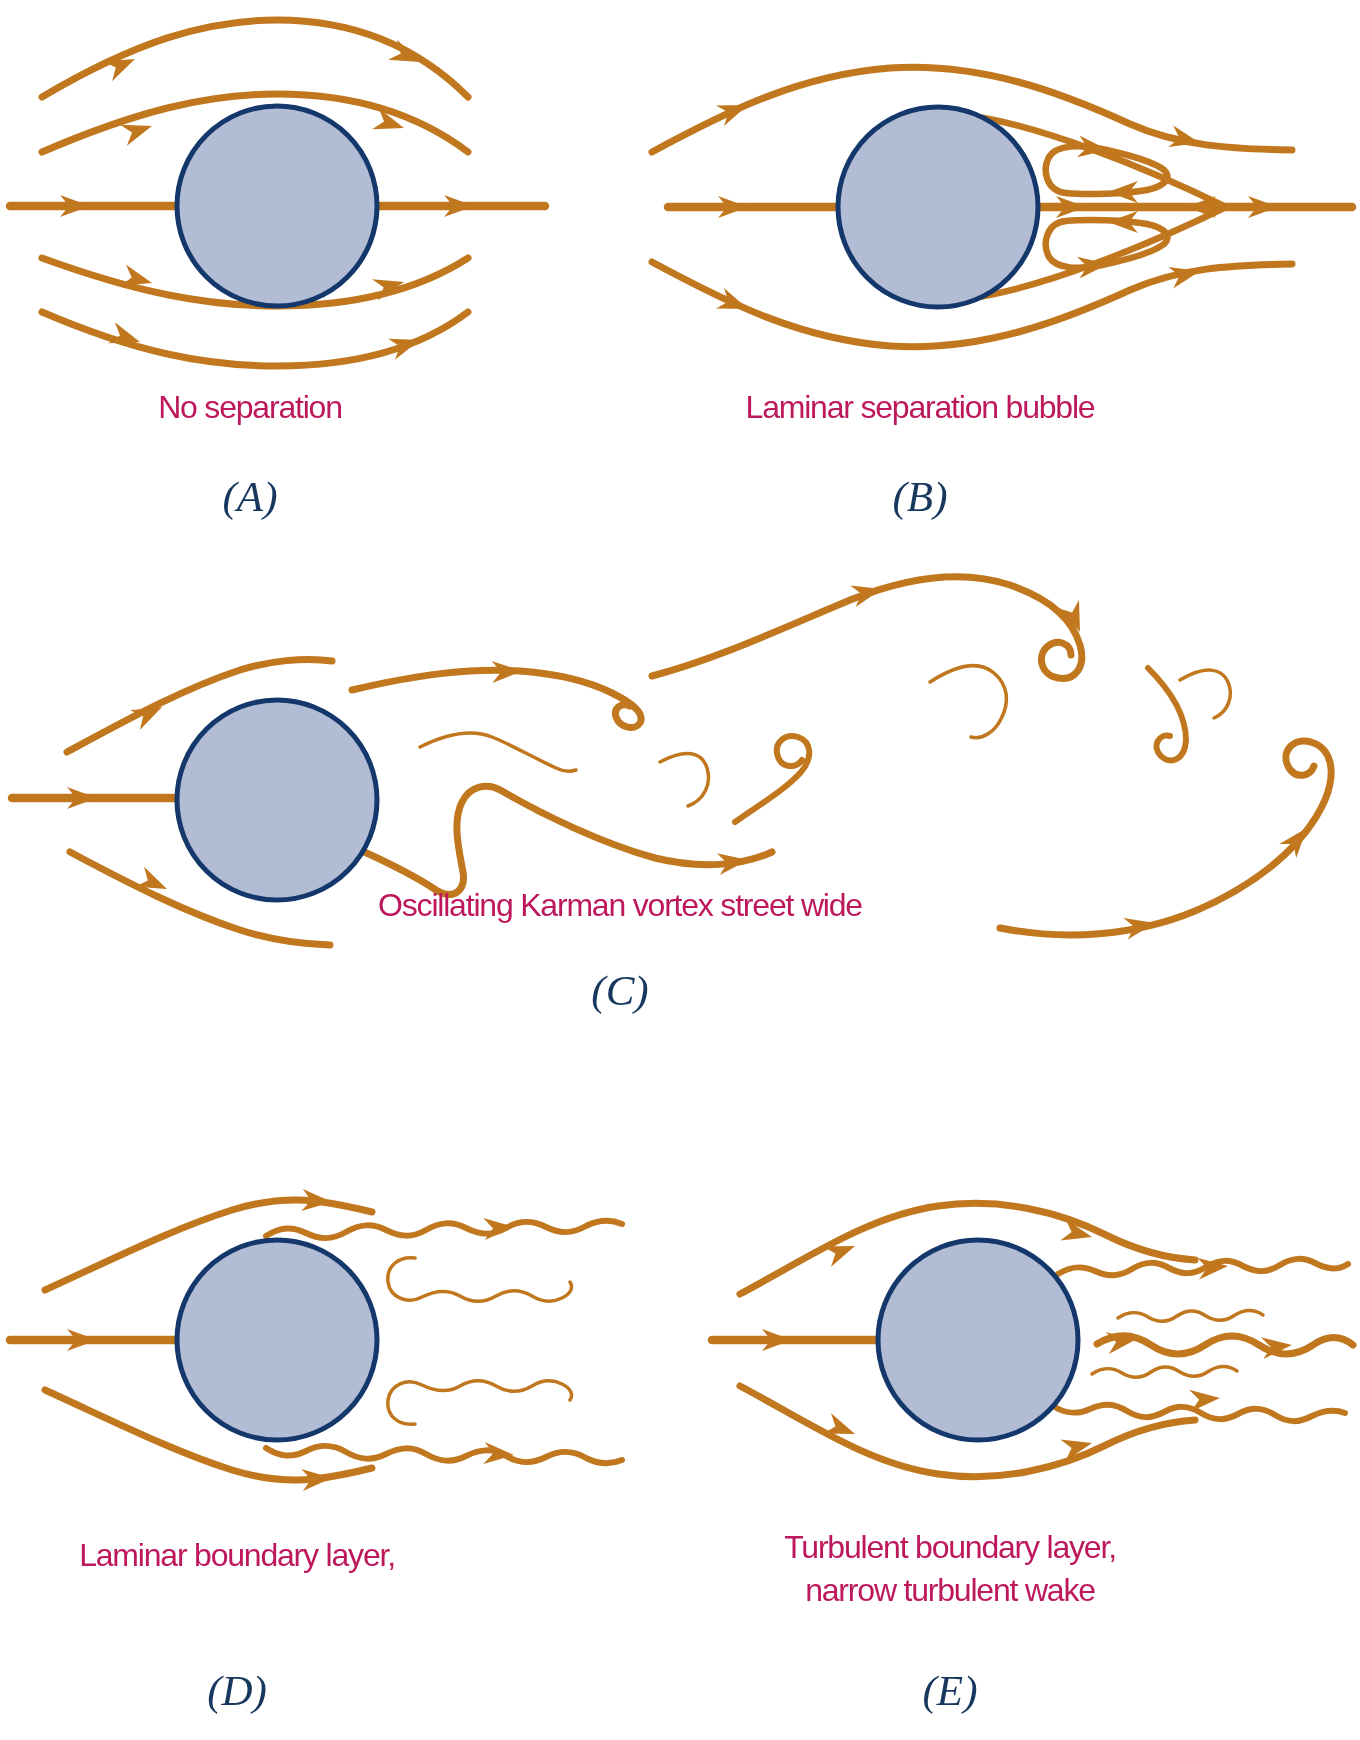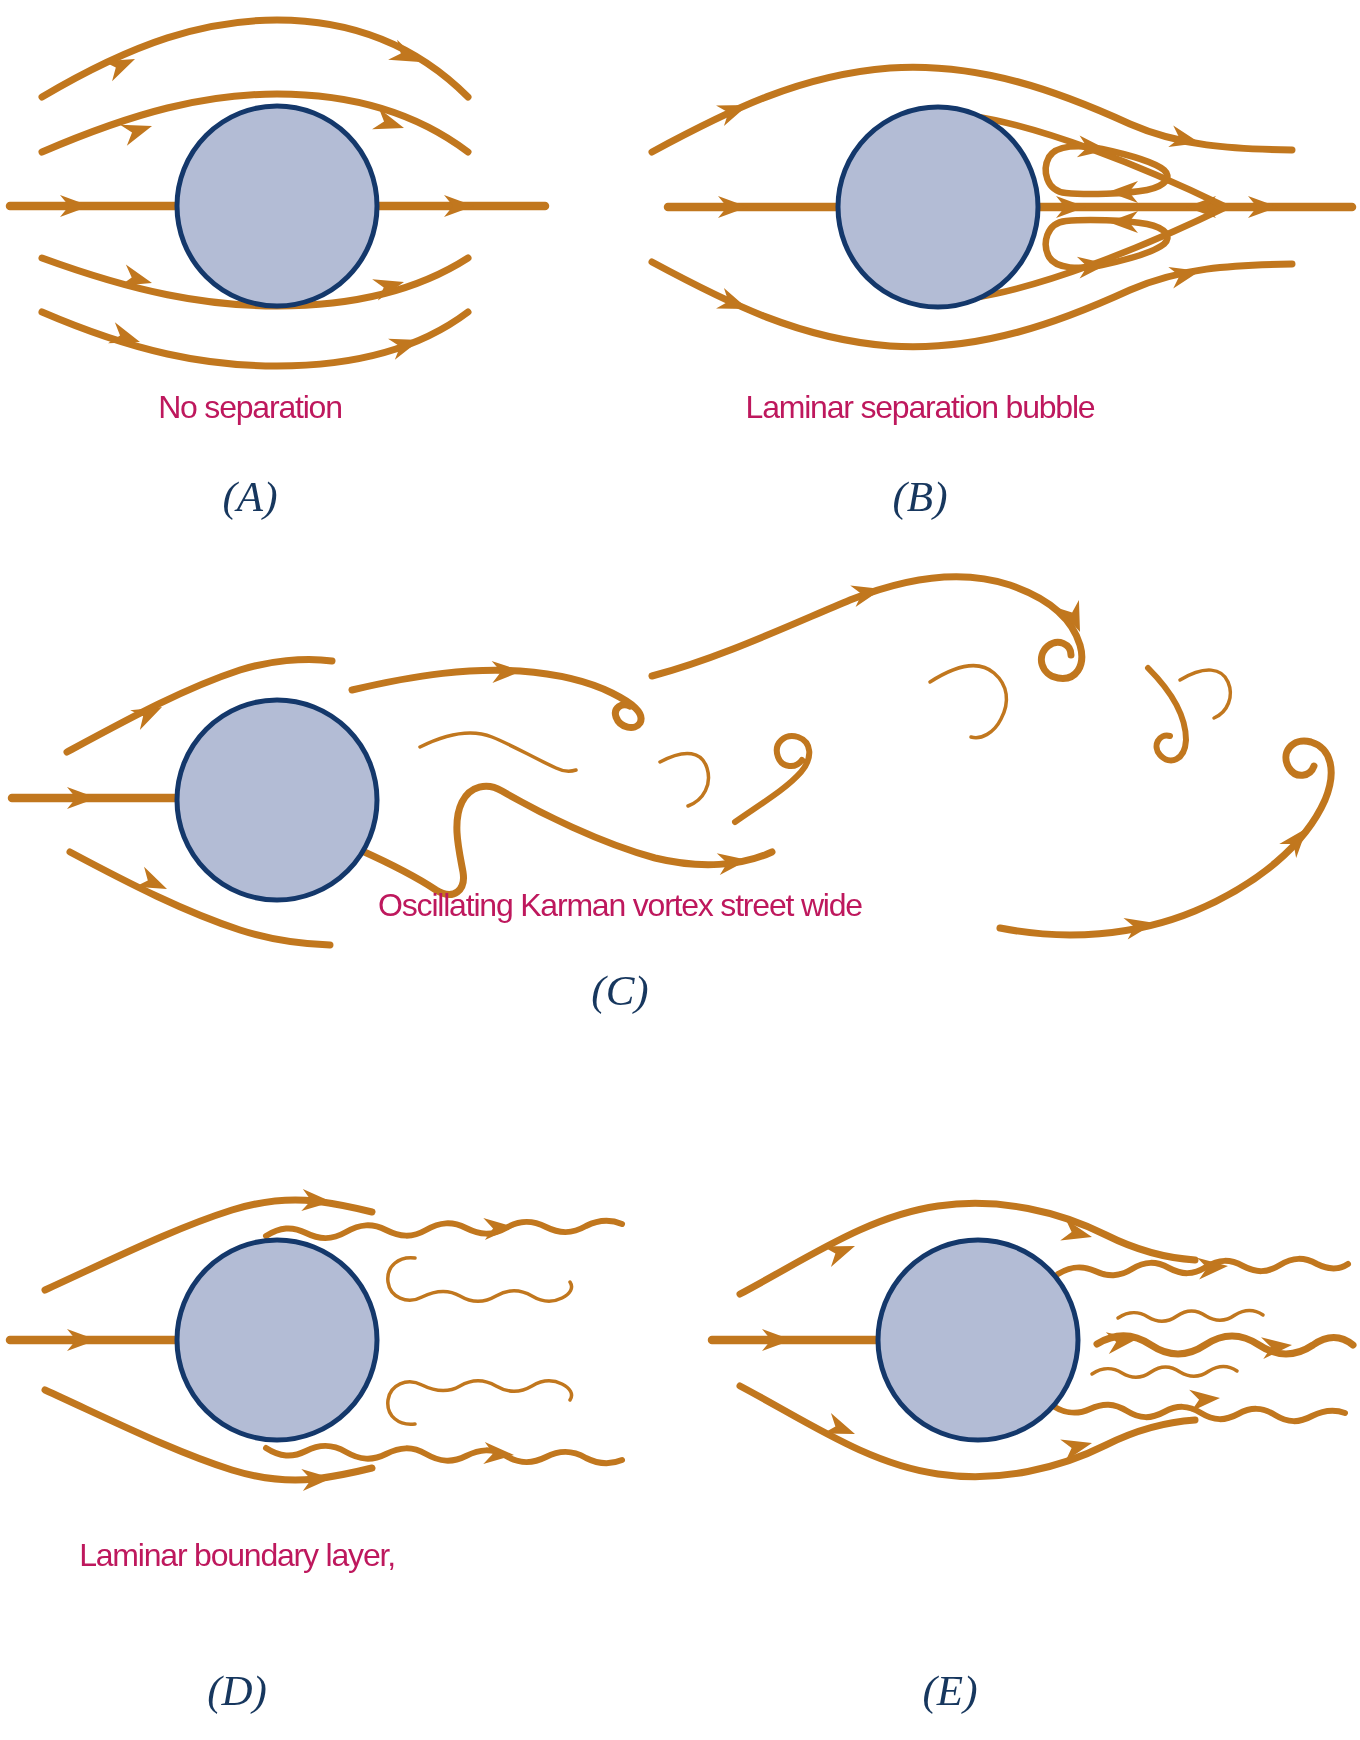--- a/index.html
+++ b/index.html
@@ -148,19 +148,23 @@
   </g>
 </svg>
 
   <div class="cap" style="left:20px;  top:386px;  width:460px;">No separation</div>
   <div class="cap" style="left:640px; top:386px;  width:560px;">Laminar separation bubble</div>
   <div class="cap" style="left:140px; top:884px;  width:960px;">Oscillating Karman vortex street wide</div>
 
   <div class="cap" style="left:17px;  top:1490px; width:440px;margin-top:44px;">
     <span>Laminar boundary layer,</span><br>
   </div>
+  <div class="cap" style="left:690px; top:1526px; width:520px;">
+    <span>Turbulent boundary layer,</span><br>
+    <span>narrow turbulent wake</span>
+  </div>
 
   <div class="plabel" style="left:20px;  top:472px;  width:460px;">(A)</div>
   <div class="plabel" style="left:640px; top:472px;  width:560px;">(B)</div>
   <div class="plabel" style="left:140px; top:966px;  width:960px;">(C)</div>
   <div class="plabel" style="left:17px;  top:1666px; width:440px;">(D)</div>
   <div class="plabel" style="left:690px; top:1666px; width:520px;">(E)</div>
 </div>
 
 </body></html>

